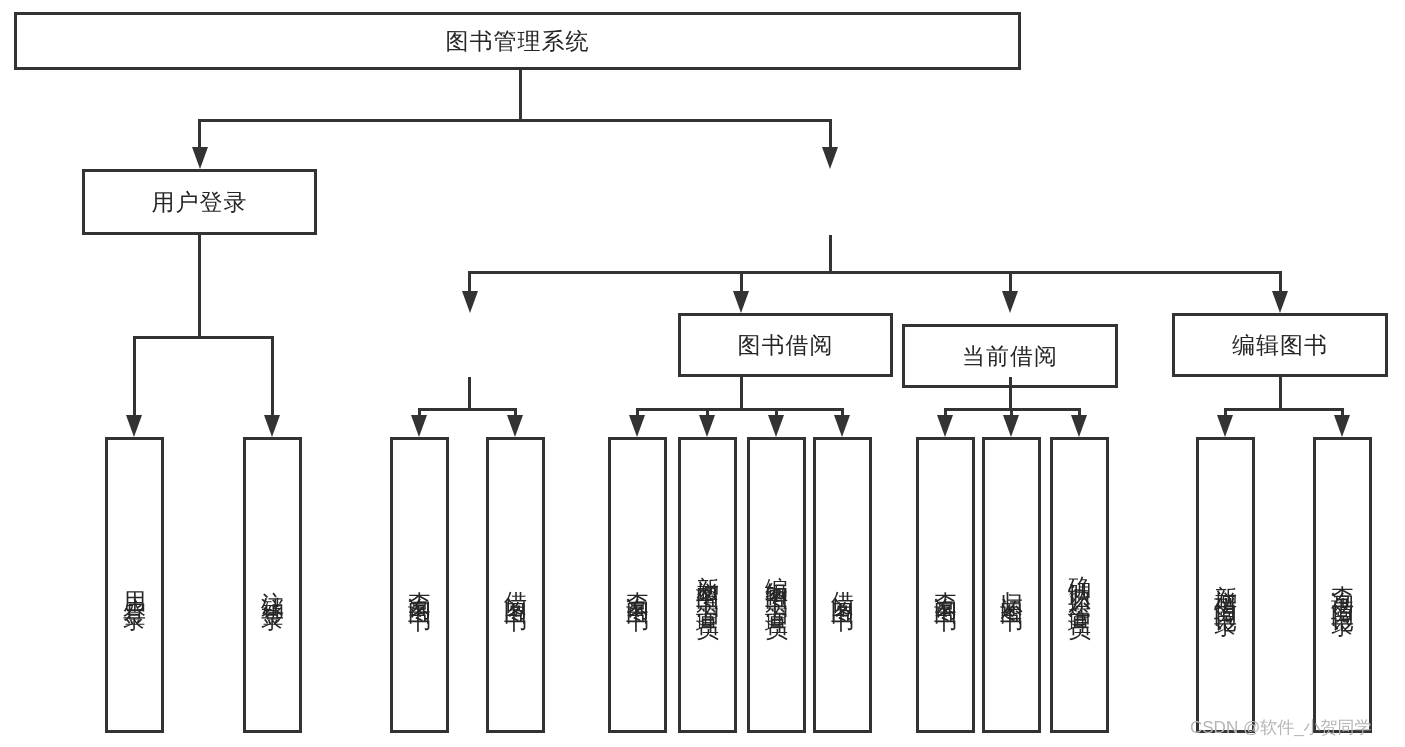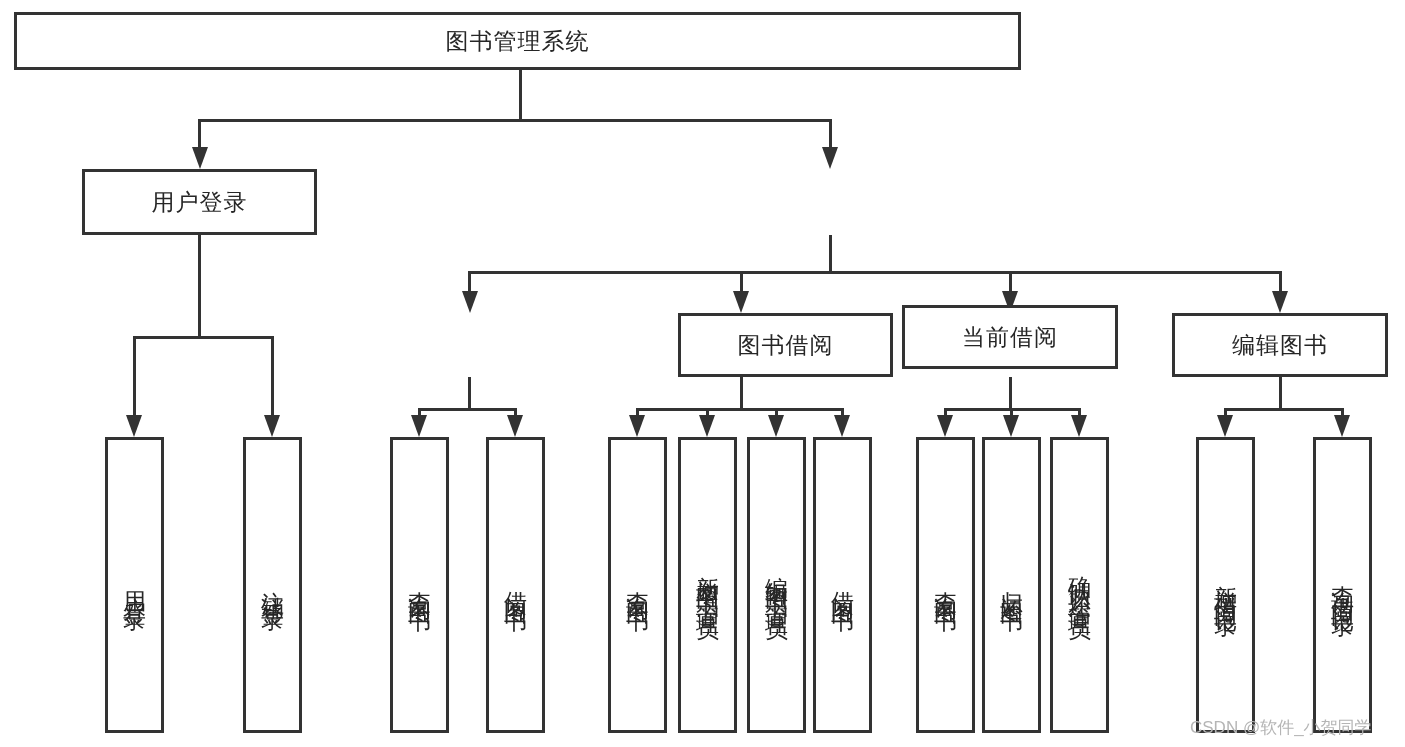--- a/index.html
+++ b/index.html
@@ -90,21 +90,21 @@
   <div class="vline" style="left:740px;top:271px;height:22px;"></div>
   <div class="arrow" style="left:733px;top:291px;"></div>
   <div class="vline" style="left:1009px;top:271px;height:22px;"></div>
   <div class="arrow" style="left:1002px;top:291px;"></div>
   <div class="vline" style="left:1279px;top:271px;height:22px;"></div>
   <div class="arrow" style="left:1272px;top:291px;"></div>
 
   <div class="box hbox" style="left:634px;top:313px;width:215px;height:64px;margin-left:44px;">
     <span>图书借阅</span>
   </div>
-  <div class="box hbox" style="left:902px;top:305px;width:216px;height:64px;">
+  <div class="box hbox" style="left:902px;top:324px;width:216px;height:64px;">
     <span>当前借阅</span>
   </div>
   <div class="box hbox" style="left:1172px;top:313px;width:216px;height:64px;">
     <span>编辑图书</span>
   </div>
 
   <div class="vline" style="left:468px;top:377px;height:31px;"></div>
   <div class="hline" style="left:418px;top:408px;width:99px;"></div>
   <div class="vline" style="left:418px;top:408px;height:9px;"></div>
   <div class="arrow" style="left:411px;top:415px;"></div>

